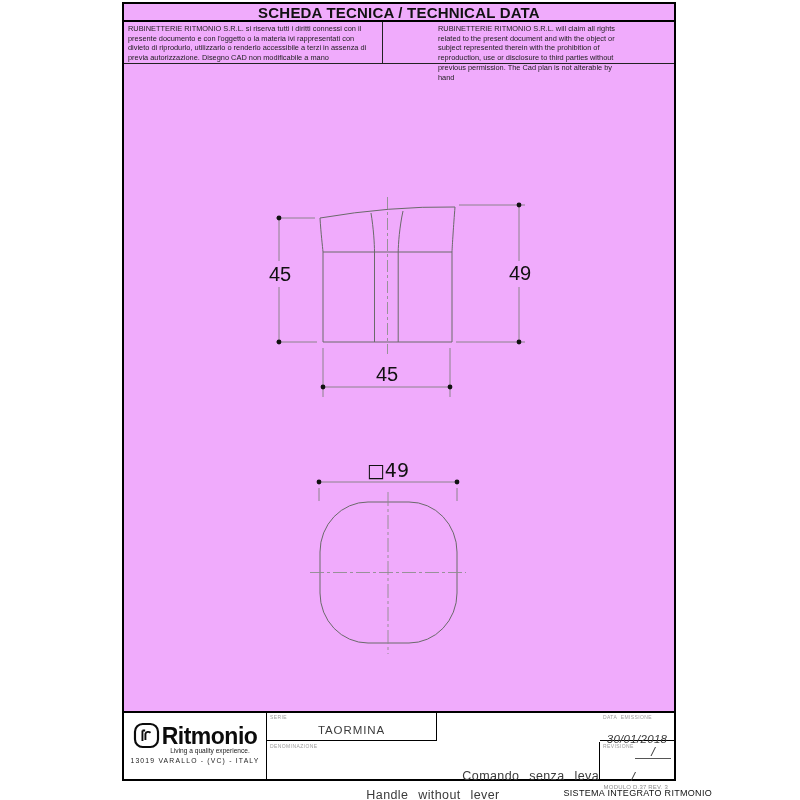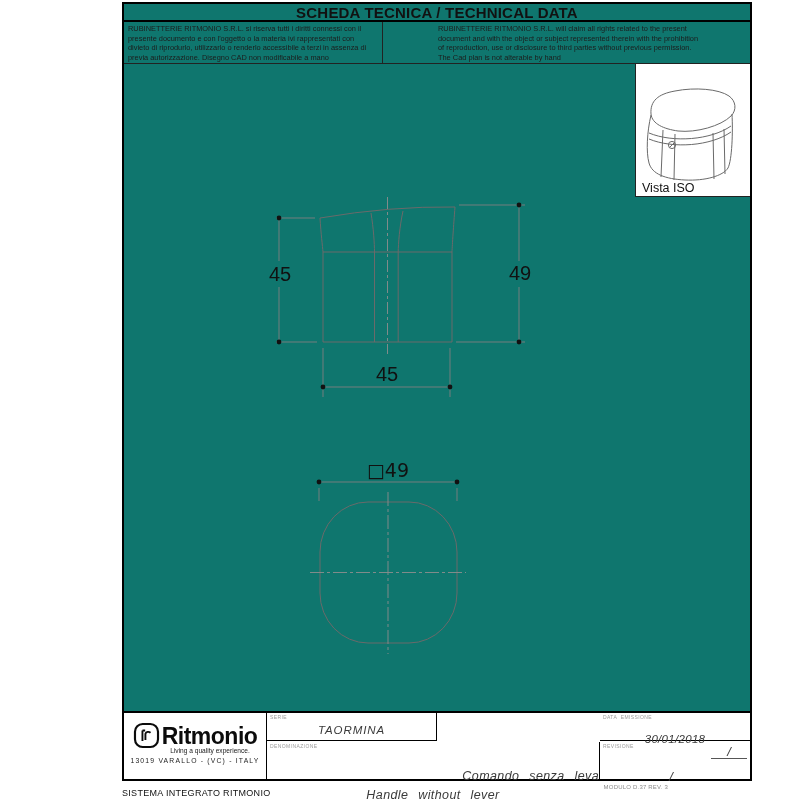--- a/index.html
+++ b/index.html
@@ -3,22 +3,22 @@
 <meta charset="utf-8">
 <style>
   * { margin:0; padding:0; box-sizing:border-box; }
   html,body { background:#fff; }
   .page {
     position:relative; width:800px; height:800px; background:#ffffff;
     font-family:"Liberation Sans", sans-serif; color:#111; overflow:hidden;
   }
   
   .frame {
-    position:absolute; left:122px; top:2px; width:630px; height:779px;
-    border:2px solid #000; background:#0f766e;
+    position:absolute; left:122px; top:2px; width:554px; height:779px;
+    border:2px solid #000; background:#f0abfc;
   }
   
   .title-band {
     height:18px; border-bottom:2px solid #000; text-align:center;
     font-size:15px; font-weight:bold; line-height:17px; letter-spacing:.2px;
     white-space:nowrap; overflow:hidden;
   }
   
   .disclaimer { display:flex; height:42px; border-bottom:1px solid #222;gap:48px; }
   .disc-it {
@@ -47,41 +47,41 @@
   .cell-label {
     position:absolute; top:1px; left:3px; font-size:5px; color:#9a9a9a;
     letter-spacing:.4px; word-spacing:2px; white-space:nowrap;
   }
   .logo-cell { left:0; top:0; bottom:0; width:143px; border-right:1px solid #000; }
   .serie-cell { left:143px; top:0; height:28px; width:170px; border-right:1px solid #000; border-bottom:1px solid #000; }
   .codice-cell { left:313px; top:0; height:28px; width:163px; border-right:1px solid #000; border-bottom:1px solid #000; }
   .data-cell  { left:476px; top:0; height:28px; right:0; border-bottom:1px solid #000; }
   .denom-cell { left:143px; top:29px; bottom:0; width:333px; border-right:1px solid #000; }
   .rev-cell   { left:476px; top:29px; bottom:0; right:0; }
-  .cad { color:#3a3a3a;font-style:italic; }
+  .cad { color:#3a3a3a; }
   .serie-val, .codice-val {
     margin-top:11px; text-align:center; font-size:11.5px; letter-spacing:.9px;
   }
   .data-val { margin-top:20px; text-align:center; font-size:11.5px; font-style:italic; letter-spacing:.3px; }
   .denom-l1 { margin-top:27px; text-align:right; font-size:12.5px; letter-spacing:.4px; word-spacing:6px; }
   .denom-l2 { margin-top:5px; text-align:center; font-size:12.5px; letter-spacing:.4px; word-spacing:6px; }
   .rev-top {
     position:absolute; top:2px; right:3px; width:36px; height:15px;
     border-bottom:1px solid #555; text-align:center; font-size:13px; font-style:italic;
   }
   .rev-bottom { position:absolute; top:27px; left:0; right:8px; text-align:center; font-size:13px; font-style:italic; }
   
   .logo-inner { position:absolute; left:0; right:0; top:9px; text-align:center; }
   .logo-row { display:flex; align-items:center; justify-content:center; gap:2px; }
   .brand { font-size:23px; font-weight:bold; letter-spacing:-.5px; color:#0b0b0b; line-height:24px; }
   .tagline { font-size:6.6px; color:#222; margin:-2px 0 0 30px; }
   .address { font-size:6.8px; color:#1a1a1a; letter-spacing:1.2px; margin-top:3px; white-space:nowrap; }
   
   .footer-sistema {
-    position:absolute; left:122px; top:788px; width:590px; text-align:left;
+    position:absolute; left:122px; top:788px; width:590px; text-align:right;
     font-size:9px; letter-spacing:.3px; color:#111; white-space:nowrap;
   }
   .footer-modulo {
     position:absolute; right:132px; top:784px; font-size:6px; color:#8a8a8a;
     letter-spacing:.2px; white-space:nowrap;
   }
   text { font-family:"Liberation Sans", sans-serif; }
   .dim-text { font-size:20px; fill:#111; }
   .sq-text { font-family:"DejaVu Sans", sans-serif; font-size:19px; fill:#111; }
 </style>
@@ -146,37 +146,20 @@
         <path d="M319,488 L319,501"></path>
           <path d="M457,488 L457,501"></path>
       </g>
       <g fill="#111">
         <circle cx="319" cy="482" r="2.4"></circle>
           <circle cx="457" cy="482" r="2.4"></circle>
       </g>
       <text class="sq-text" x="388" y="477" text-anchor="middle">□49</text>
     </svg>
 
-    <div class="iso-box">
-      <svg width="115" height="132" viewBox="553 62 115 132">
-        <g fill="none" stroke="#6a6a6a" stroke-width="1">
-          <path d="M568,112 C567,99 575,92 592,89 C612,85 636,87 646,94 C653,99 654,108 648,114 C638,124 613,131 595,129 C581,127 569,122 568,112 Z"></path>
-          <path d="M568,113 C564,130 563,150 566,161 C569,172 582,177 602,178 C622,179 640,174 645,166 C649,158 650,130 649,112"></path>
-          <path d="M566,131 C590,141 628,138 648,124"></path>
-          <path d="M566,137 C590,147 628,144 648,130"></path>
-          <path d="M580,128 L578,175"></path>
-          <path d="M592,132 L591,178"></path>
-          <path d="M630,131 L631,177"></path>
-          <path d="M641,127 L642,172"></path>
-          <circle cx="589" cy="143" r="3.6"></circle>
-          <path d="M586.5,145.5 L591.5,140.5"></path>
-        </g>
-      </svg>
-      <div class="iso-label">Vista ISO</div>
-    </div>
 
     <div class="title-block">
       <div class="cell logo-cell">
         <div class="logo-inner">
           <div class="logo-row">
             <svg width="27" height="27" viewBox="0 0 30 30">
               <rect x="2.2" y="2.2" width="25.6" height="25.6" rx="8.5" fill="none" stroke="#0b0b0b" stroke-width="2.4"></rect>
               <path d="M10.5,21 L10.5,9.5 M10.5,9.5 L13.5,9.5 M13.8,20 L13.8,13 C14.5,10.8 17.5,10.2 19.5,12" fill="none" stroke="#0b0b0b" stroke-width="2.1"></path>
             </svg>
             <span class="brand">Ritmonio</span>

